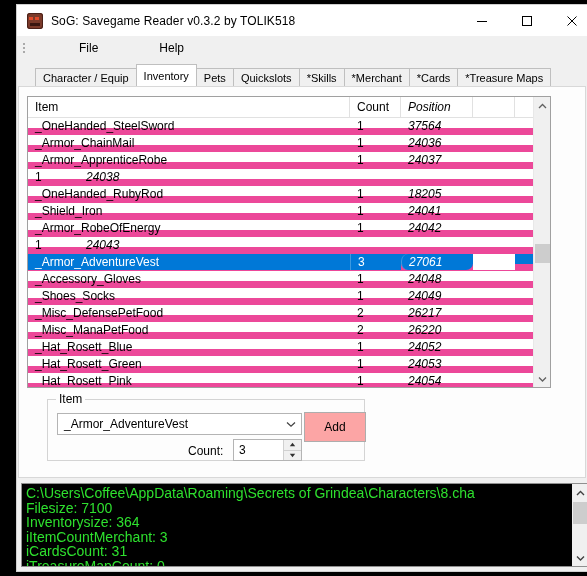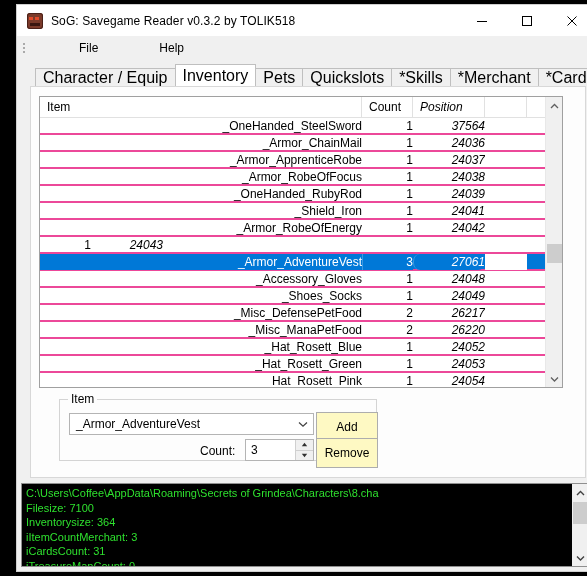--- a/index.html
+++ b/index.html
@@ -127,21 +127,21 @@
     height: 22px;
   }
   .tabstrip {
     display: flex;
     align-items: flex-end;
     height: 22px;
     position: relative;
     z-index: 2;
   }
   .tab {
-    font-size: 16px;
+    font-size: 11px;
     color: #000;
     background: #f0f0f0;
     border: 1px solid #bfbfbf;
     border-bottom: none;
     padding: 2px 7px 3px 7px;
     margin-right: -1px;
     height: 18px;
     box-sizing: border-box;
     line-height: 14px;
     white-space: nowrap;
@@ -152,21 +152,21 @@
     background: #ffffff;
     height: 22px;
     padding-top: 4px;
     line-height: 14px;
     z-index: 3;
     border-color: #bfbfbf;
   }
 
   
   .tabpage {
-    margin: 0 8px 0 13px;
+    margin: 0 8px 0 1px;
     background: #fdfdfd;
     border: 1px solid #d8d8d8;
     flex: 0 0 auto;
     height: 392px;
     box-sizing: border-box;
     position: relative;
   }
 
   
   .listview {
@@ -198,23 +198,22 @@
     color: #000;
     white-space: nowrap;
     cursor: default;
     overflow: hidden;
   }
   .lv-body { position: relative; }
   .lv-row {
     display: flex;
     height: 17px;
     box-sizing: border-box;
-    border-bottom: 2px solid #ec4899;
-    cursor: default;
-    text-align: right;
+    border-bottom: 7px solid #ec4899;
+    cursor: default;
   }
   .lv-row.selected { background: #0078d7; }
   .lv-row.selected .lv-cell { color: #ffffff; }
   .lv-cell {
     box-sizing: border-box;
     padding: 1px 0 0 7px;
     height: 16px;
     overflow: hidden;
     white-space: nowrap;
     font-size: 12px;
@@ -351,21 +350,21 @@
     justify-content: center;
     border-bottom: 1px solid #d0d0d0;
     cursor: default;
   }
   .spin-b:last-child { border-bottom: none; }
 
   .btn {
     position: absolute;
     width: 62px;
     height: 30px;
-    background: #fef9c3;
+    background: #fca5a5;
     border: 1px solid #adadad;
     box-sizing: border-box;
     font-family: "Liberation Sans", sans-serif;
     font-size: 12px;
     color: #000;
     cursor: default;
     padding: 0;
   }
   #btn-add { left: 285px; top: 325px; }
   #btn-remove { left: 285px; top: 351px; }
@@ -378,21 +377,21 @@
     background: #000000;
     box-sizing: border-box;
     position: relative;
     overflow: hidden;
     display: flex;
   }
   .console-text {
     flex: 1;
     padding: 2px 0 0 4px;
     font-family: "Liberation Sans", sans-serif;
-    font-size: 11px;
+    font-size: 14px;
     line-height: 14.5px;
     color: #2ee02e;
     white-space: pre;
     overflow: hidden;
   }
   .console-scroll {
     width: 17px;
     background: #f0f0f0;
     position: relative;
     flex: 0 0 auto;
@@ -473,29 +472,28 @@
             <div class="lv-cell c-pos">24036</div>
             <div class="lv-cell c-blank"></div>
           </div>
           <div class="lv-row">
             <div class="lv-cell c-item">_Armor_ApprenticeRobe</div>
             <div class="lv-cell c-count">1</div>
             <div class="lv-cell c-pos">24037</div>
             <div class="lv-cell c-blank"></div>
           </div>
           <div class="lv-row">
-            <div class="lv-cell c-item">_Armor_RobeOfFocus</div>
             <div class="lv-cell c-count">1</div>
             <div class="lv-cell c-pos">24038</div>
             <div class="lv-cell c-blank"></div>
           </div>
           <div class="lv-row">
             <div class="lv-cell c-item">_OneHanded_RubyRod</div>
             <div class="lv-cell c-count">1</div>
-            <div class="lv-cell c-pos">24039</div>
+            <div class="lv-cell c-pos">18205</div>
             <div class="lv-cell c-blank"></div>
           </div>
           <div class="lv-row">
             <div class="lv-cell c-item">_Shield_Iron</div>
             <div class="lv-cell c-count">1</div>
             <div class="lv-cell c-pos">24041</div>
             <div class="lv-cell c-blank"></div>
           </div>
           <div class="lv-row">
             <div class="lv-cell c-item">_Armor_RobeOfEnergy</div>
@@ -598,21 +596,20 @@
           <div class="spin-b">
             <svg width="7" height="5" viewBox="0 0 7 5">
               <polygon points="3.5,4.2 0.8,0.8 6.2,0.8" fill="#303030"></polygon>
             </svg>
           </div>
         </div>
       </div>
     </div>
 
     <button class="btn" id="btn-add">Add</button>
-    <button class="btn" id="btn-remove">Remove</button>
   </div>
 
   <div class="console-wrap">
     <div class="console-text" id="console-text" style="color: rgb(46, 224, 46);">C:\Users\Coffee\AppData\Roaming\Secrets of Grindea\Characters\8.cha
 Filesize: 7100
 Inventorysize: 364
 iItemCountMerchant: 3
 iCardsCount: 31
 iTreasureMapCount: 0</div>
     <div class="console-scroll">

